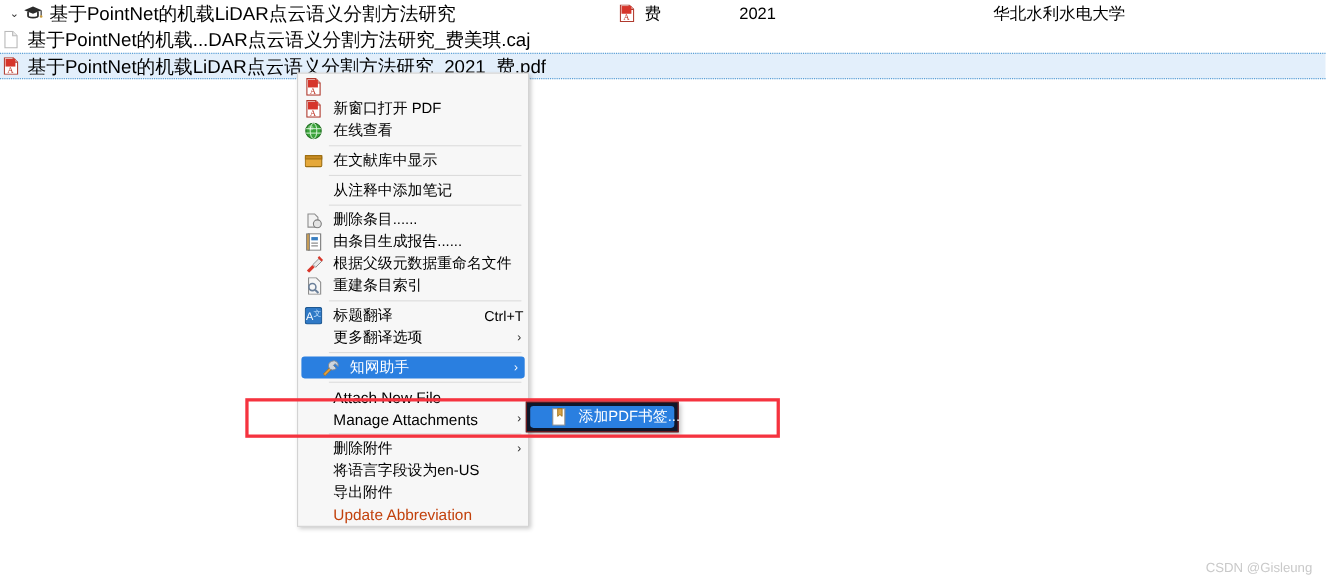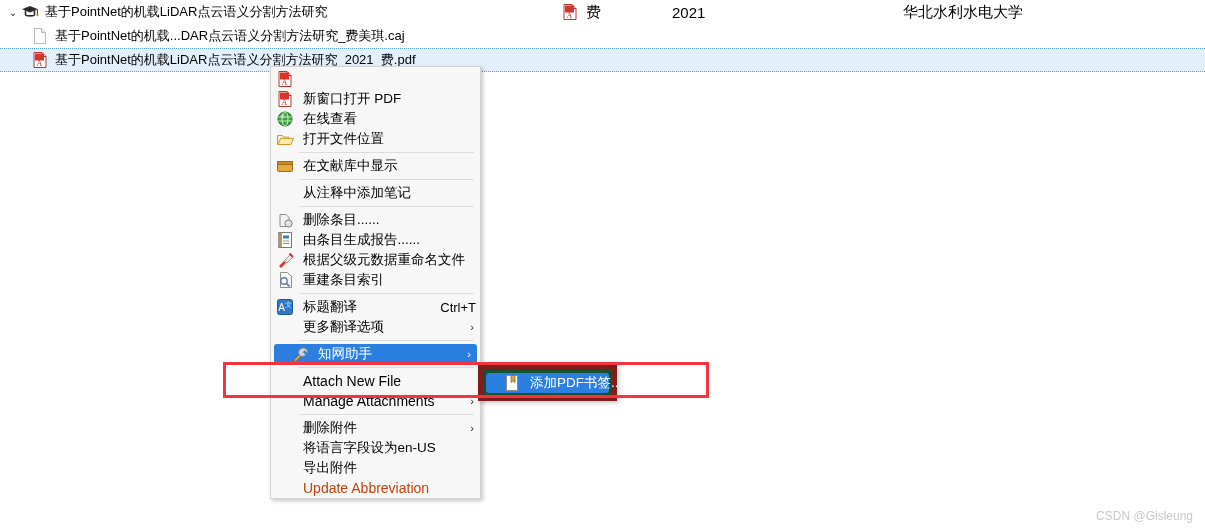--- a/index.html
+++ b/index.html
@@ -24,29 +24,29 @@
     width: 1205px;
   }
   .tree-row {
     position: relative;
     height: 24px;
     display: flex;
     align-items: center;
     white-space: nowrap;
   }
   .tree-row.level0 { padding-left: 6px; }
-  .tree-row.level1 { padding-left: 30px; }
+  .tree-row.level1 { }
   .tree-row.selected {
     background: #e3effb;
     border-top: 1px dotted #5a9fd4;
     border-bottom: 1px dotted #5a9fd4;
     height: 22px;
   }
   .tree-row .row-label {
-    font-size: 13px;
+    font-size: 17px;
     letter-spacing: 0px;
   }
   .chevron {
     width: 14px;
     display: inline-block;
     text-align: center;
     font-size: 10px;
     color: #333;
     flex: 0 0 14px;
   }
@@ -136,22 +136,22 @@
     background: #dcdcdc;
     margin: 3px 6px 3px 28px;
   }
 
   
   #submenu {
     position: absolute;
     left: 478px;
     top: 365px;
     width: 139px;
-    background: #14532d;
-    border: 5px solid #7f1d1d;
+    background: #0f172a;
+    border: 1px solid #7f1d1d;
     box-shadow: 2px 2px 4px rgba(0,0,0,0.22);
     padding: 3px 0;
     box-sizing: border-box;
     z-index: 30;
   }
   #submenu .menu-item { height: 20px; }
 
   
   #annotation-rect {
     position: absolute;
@@ -260,31 +260,20 @@
           <svg class="ic" width="16" height="16" viewBox="0 0 16 16">
             <circle cx="8" cy="8" r="7" fill="#3aa33a" stroke="#1f6f1f" stroke-width="1"></circle>
             <ellipse cx="8" cy="8" rx="3" ry="7" fill="none" stroke="#d8f3d8" stroke-width="0.9"></ellipse>
             <path d="M1.3 6h13.4M1.3 10h13.4" stroke="#d8f3d8" stroke-width="0.9"></path>
             <circle cx="5.6" cy="5.2" r="2.4" fill="#ffffff" opacity="0.32"></circle>
           </svg>
         </span>
       </span>
       <span class="mi-label">在线查看</span>
     </div>
-    <div class="menu-item">
-      <span class="mi-icon">
-        <span class="mi-icon" style="margin: 0px;">
-          <svg class="ic" width="17" height="15" viewBox="0 0 17 15">
-            <path d="M0.5 3.5h5l1.4 1.6h4.6v7.4H0.5z" fill="#fdf0cf" stroke="#c99a2e" stroke-width="1"></path>
-            <path d="M3.6 6.4h12.9l-2.6 6.1H1z" fill="#ffe9a8" stroke="#c99a2e" stroke-width="1"></path>
-          </svg>
-        </span>
-      </span>
-      <span class="mi-label">打开文件位置</span>
-    </div>
     <div class="menu-sep"></div>
     <div class="menu-item">
       <span class="mi-icon">
         <span class="mi-icon" style="margin: 0px;">
           <svg class="ic" width="17" height="14" viewBox="0 0 17 14">
             <rect x="0.5" y="2.5" width="15" height="10" rx="1" fill="#e5a83a" stroke="#9d6f12" stroke-width="1"></rect>
             <rect x="0.5" y="2.5" width="15" height="3" fill="#c98b22" stroke="#9d6f12" stroke-width="1"></rect>
           </svg>
         </span>
       </span>

